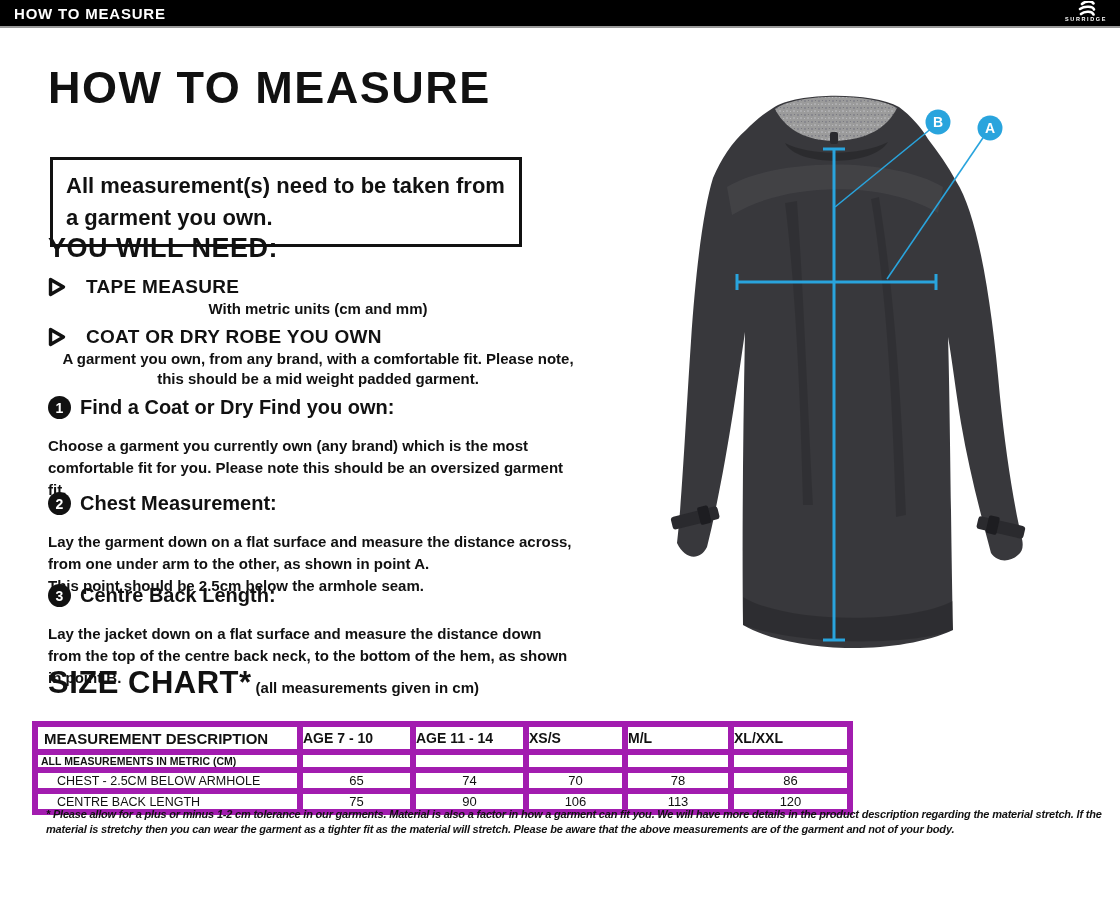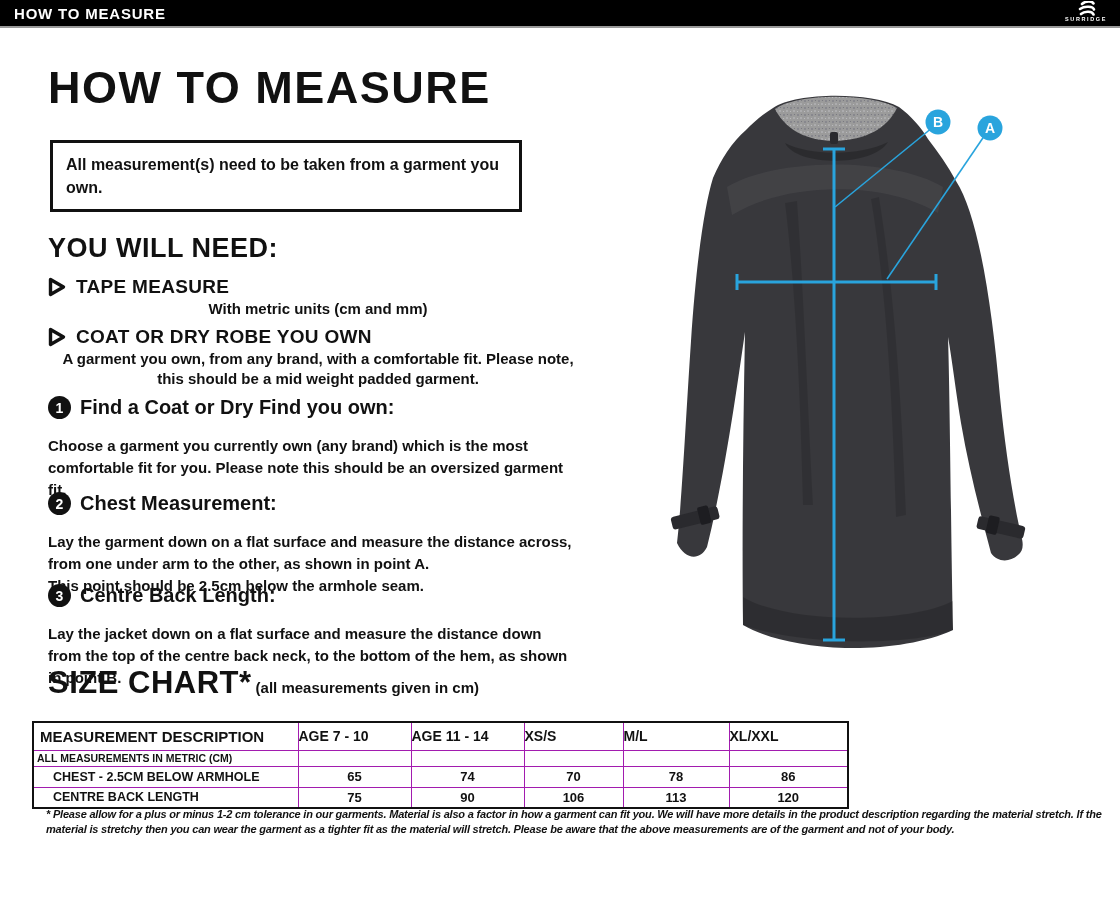--- a/index.html
+++ b/index.html
@@ -14,45 +14,45 @@
   }
   
   .topbar{position:absolute;top:0;left:0;width:1120px;height:28px;background:var(--topbar-bg);
     border-bottom:2px solid #9a9a9a;display:flex;align-items:center;}
   .topbar-title{color:#fff;font-size:15px;font-weight:bold;letter-spacing:.8px;margin-left:14px;}
   .logo{position:absolute;right:6px;top:1px;width:56px;text-align:center;color:#fff;line-height:1;}
   .logo-mark{display:block;height:15px;}
   .logo-name{display:block;font-size:5.5px;font-weight:bold;letter-spacing:1.6px;margin-top:1px;}
   
   .page-title{position:absolute;left:48px;top:62px;font-size:45px;font-weight:900;letter-spacing:1.5px;}
-  .note-box{position:absolute;left:50px;top:140px;width:472px;border:3px solid #111;
-    padding:10px 13px;font-size:16px;font-weight:bold;line-height:1.45;}
+  .note-box{position:absolute;left:50px;top:157px;width:472px;border:3px solid #111;
+    padding:10px 13px;font-size:22px;font-weight:bold;line-height:1.45;}
   .ywn-heading{position:absolute;left:48px;top:233px;font-size:27px;font-weight:900;letter-spacing:.5px;}
   .bullet{position:absolute;left:48px;width:540px;}
-  .bullet-head{display:flex;align-items:center;gap:10px;font-size:19px;font-weight:900;letter-spacing:.3px;}
+  .bullet-head{display:flex;align-items:center;gap:20px;font-size:19px;font-weight:900;letter-spacing:.3px;}
   .bullet-desc{font-size:15px;font-weight:bold;margin-top:1px;line-height:1.35;text-align:center;}
   .tri-icon{flex:0 0 auto;display:block;}
   .step{position:absolute;left:48px;width:525px;}
   .step-head{display:flex;align-items:center;gap:9px;font-size:20px;font-weight:bold;}
   .badge{flex:0 0 auto;width:23px;height:23px;border-radius:50%;background:#111;color:#fff;
     font-size:14px;font-weight:bold;display:flex;align-items:center;justify-content:center;}
   .step-body{font-size:15px;font-weight:bold;line-height:1.45;margin-top:16px;white-space:pre-line;}
   .size-chart-head{position:absolute;left:48px;top:665px;display:flex;align-items:baseline;gap:4px;}
   .sc-main{font-size:31px;font-weight:900;letter-spacing:.5px;}
   .sc-sub{font-size:15px;font-weight:bold;}
   
   .size-table{position:absolute;left:32px;top:721px;width:815px;border-collapse:collapse;
     table-layout:fixed;border:2px solid #111;}
-  .size-table th,.size-table td{border:1px solid #a21caf;padding:0;}
+  .size-table th,.size-table td{border:6px solid #a21caf;padding:0;}
   .size-table thead th{height:28px;font-size:14px;font-weight:bold;text-align:left;}
   .size-table thead th.c-desc{text-align:left;padding-left:6px;font-size:15px;}
   .row-metric td{height:16px;font-size:10.5px;font-weight:bold;}
   .row-metric td.c-desc{padding-left:3px;}
-  .row-data td{height:21px;font-size:13px;font-weight:bold;text-align:center;}
-  .row-data td.c-desc{font-size:12.5px;font-weight:bold;text-align:left;padding-left:19px;}
+  .row-data td{height:21px;font-size:13px;font-weight:normal;text-align:center;}
+  .row-data td.c-desc{font-size:12.5px;font-weight:normal;text-align:left;padding-left:19px;}
   
   .footnote{position:absolute;left:46px;top:807px;width:1058px;font-size:11px;font-weight:bold;
     font-style:italic;line-height:1.4;letter-spacing:-.2px;}
   
   .figure{position:absolute;left:635px;top:85px;width:430px;height:630px;}
   .coat-body{fill:var(--coat);}
   .coat-dark{fill:var(--coat-dark);}
   .accent-stroke{stroke:var(--accent);fill:none;}
   .accent-fill{fill:var(--accent);}
   .marker-letter{fill:#fff;font-family:"Liberation Sans",sans-serif;font-size:14px;font-weight:bold;text-anchor:middle;}

